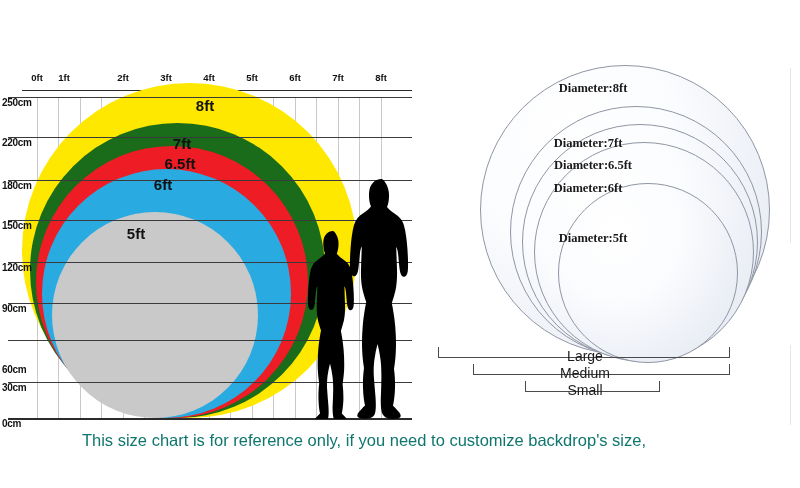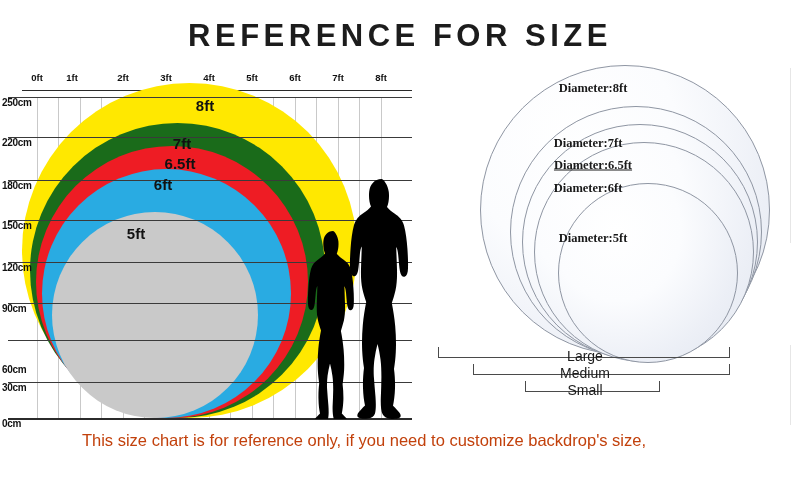--- a/index.html
+++ b/index.html
@@ -152,35 +152,34 @@
   }
 
   
   #footer {
     position: absolute;
     left: 0; top: 428px;
     width: 728px;
     text-align: center;
     font-size: 16.5px;
     line-height: 1.55;
-    color: #c2410c;
+    color: #0f766e;
     font-family: "Liberation Sans", sans-serif;
   }
 
   .edge-border {
     position: absolute;
     background: #e6e6e6;
   }
 </style>
 </head>
 <body>
 
 <div id="stage">
 
-  <div id="title">REFERENCE FOR SIZE</div>
 
   <div id="left-panel">
 
     <div class="axis-top"></div>
 
     <div class="grid-vline" style="left:37px;  height:321px;"></div>
     <div class="grid-vline" style="left:58px;  height:321px;"></div>
     <div class="grid-vline" style="left:80px;  height:321px;"></div>
     <div class="grid-vline" style="left:101px; height:321px;"></div>
     <div class="grid-vline" style="left:123px; height:321px;"></div>
@@ -191,21 +190,21 @@
     <div class="grid-vline" style="left:230px; height:321px;"></div>
     <div class="grid-vline" style="left:252px; height:321px;"></div>
     <div class="grid-vline" style="left:273px; height:321px;"></div>
     <div class="grid-vline" style="left:295px; height:321px;"></div>
     <div class="grid-vline" style="left:316px; height:321px;"></div>
     <div class="grid-vline" style="left:338px; height:321px;"></div>
     <div class="grid-vline" style="left:359px; height:321px;"></div>
     <div class="grid-vline" style="left:381px; height:321px;"></div>
 
     <div class="x-label" style="left:37px;">0ft</div>
-    <div class="x-label" style="left:72px;">1ft</div>
+    <div class="x-label" style="left:64px;">1ft</div>
     <div class="x-label" style="left:123px;">2ft</div>
     <div class="x-label" style="left:166px;">3ft</div>
     <div class="x-label" style="left:209px;">4ft</div>
     <div class="x-label" style="left:252px;">5ft</div>
     <div class="x-label" style="left:295px;">6ft</div>
     <div class="x-label" style="left:338px;">7ft</div>
     <div class="x-label" style="left:381px;">8ft</div>
 
     <div class="size-circle" style="width:335px; height:335px; left:22px;  top:23px;  background:#FFE800;"></div>
     <div class="size-circle" style="width:295px; height:295px; left:30px;  top:63px;  background:#1A6B1A;"></div>
@@ -297,21 +296,21 @@
   <div id="right-panel">
 
     <div class="disc" style="width:290px; height:290px; right:30px; bottom:70px;"></div>
     <div class="disc" style="width:252px; height:252px; right:38px; bottom:67px;"></div>
     <div class="disc" style="width:236px; height:236px; right:42px; bottom:65px;"></div>
     <div class="disc" style="width:220px; height:220px; right:46px; bottom:63px;"></div>
     <div class="disc" style="width:180px; height:180px; right:62px; bottom:62px;"></div>
 
     <div class="disc-label" style="left:168px; top:28px;">Diameter:8ft</div>
     <div class="disc-label" style="left:163px; top:83px;">Diameter:7ft</div>
-    <div class="disc-label" style="left:168px; top:105px;text-decoration:underline;">Diameter:6.5ft</div>
+    <div class="disc-label" style="left:168px; top:105px;">Diameter:6.5ft</div>
     <div class="disc-label" style="left:163px; top:128px;text-align:center;">Diameter:6ft</div>
     <div class="disc-label" style="left:168px; top:178px;">Diameter:5ft</div>
 
     <div class="bracket" style="left:13px;  width:292px; top:287px;"></div>
     <div class="bracket-label" style="left:160px; top:288px;">Large</div>
 
     <div class="bracket" style="left:48px;  width:257px; top:304px;"></div>
     <div class="bracket-label" style="left:160px; top:305px;">Medium</div>
 
     <div class="bracket" style="left:100px; width:135px; top:321px;"></div>

